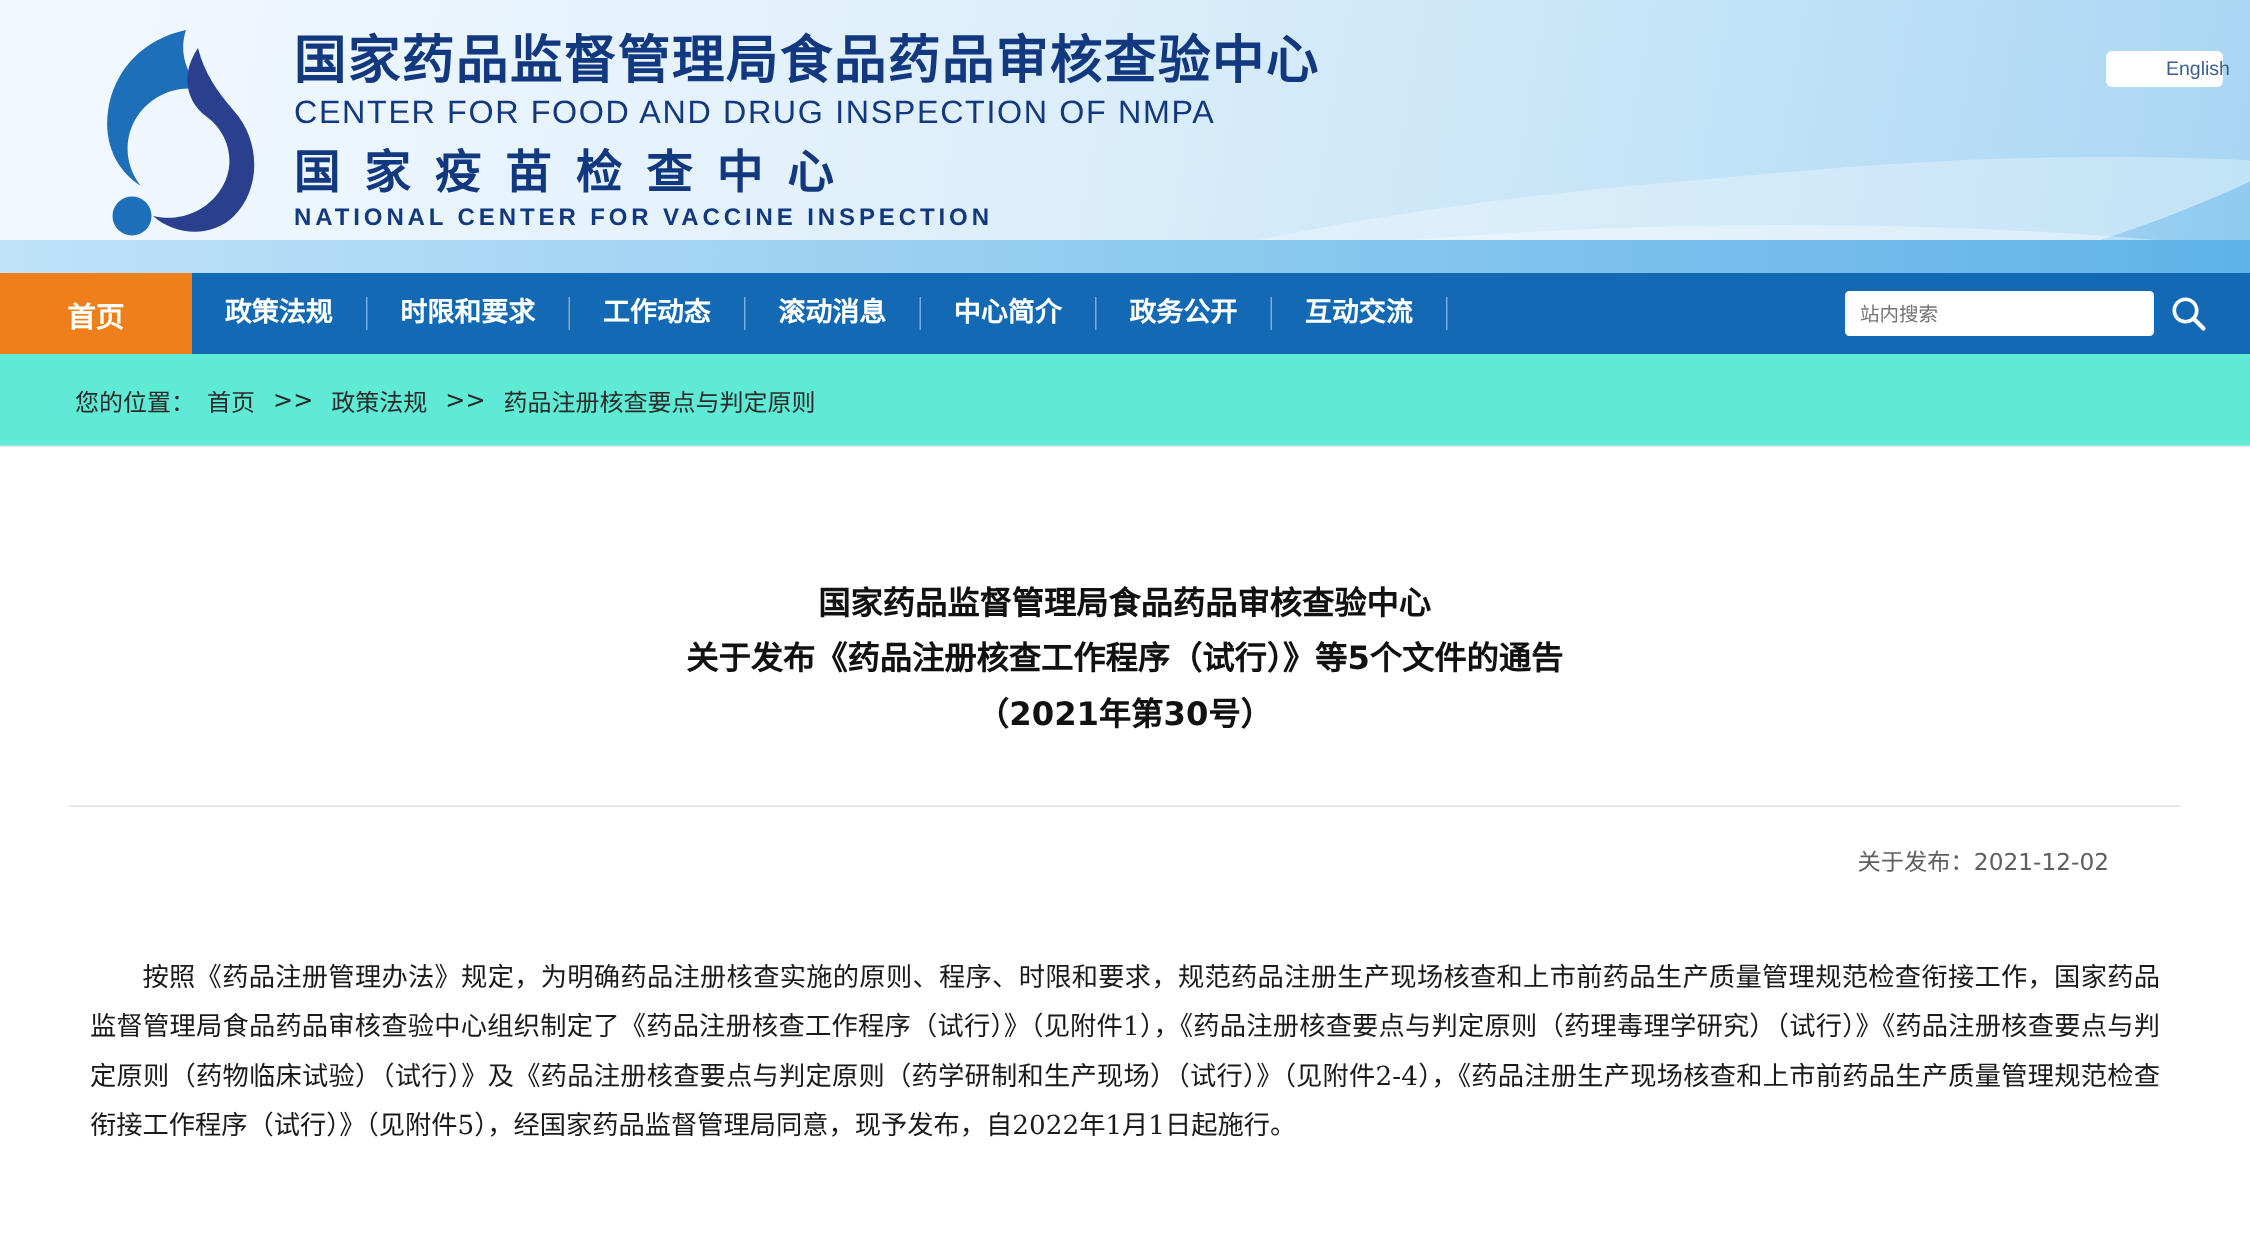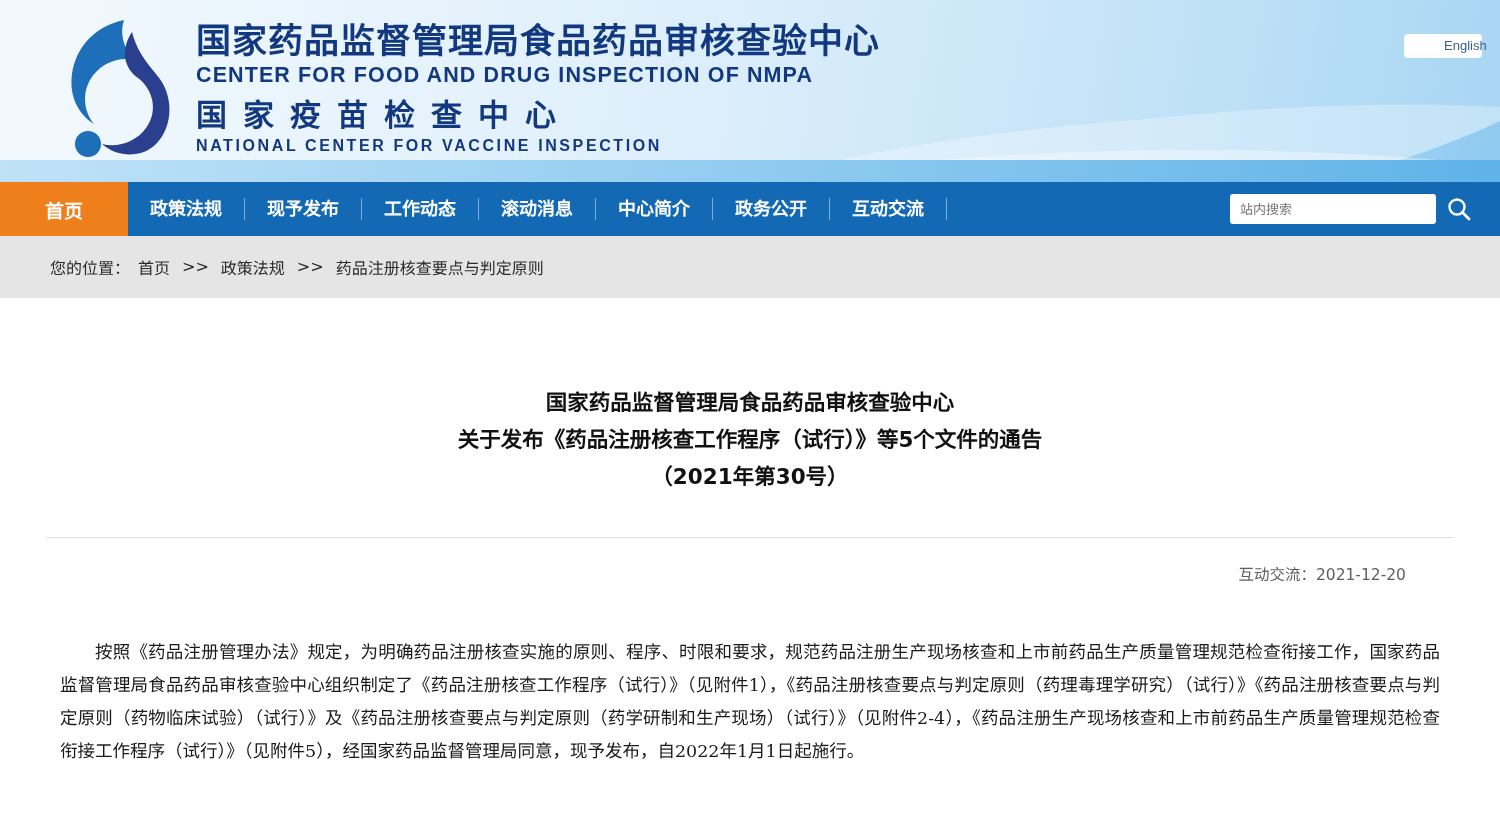--- a/index.html
+++ b/index.html
@@ -65,21 +65,21 @@
     font-family: "DejaVu Sans", sans-serif;
     font-size: 35px;
     font-weight: bold;
     color: #12387f;
     letter-spacing: 1px;
     line-height: 42px;
     white-space: nowrap;
   }
   .en-title-1 {
     font-size: 21.5px;
-    font-weight: bold;
+    font-weight: normal;
     color: #12387f;
     letter-spacing: 1.1px;
     line-height: 26px;
     white-space: nowrap;
   }
   .cn-title-2 {
     margin-top: 8px;
     font-family: "DejaVu Sans", sans-serif;
     font-size: 31px;
     font-weight: bold;
@@ -175,21 +175,21 @@
     display: flex;
     align-items: center;
     justify-content: center;
     cursor: pointer;
   }
 
   
   .breadcrumb-bar {
     width: 1500px;
     height: 62px;
-    background: #e5e5e5;
+    background: #5eead4;
     border-bottom: 1px solid #dfe8f2;
     display: flex;
     align-items: center;
     padding-left: 50px;
     font-size: 16px;
     color: #2a2a2a;
     font-family: "DejaVu Sans", sans-serif;
   }
   .breadcrumb-bar .bc-label { margin-right: 4px; }
   .breadcrumb-bar .bc-link { color: #2a2a2a; cursor: pointer; margin: 0 4px; }
@@ -258,21 +258,21 @@
   </div>
 
   <div class="english-btn">English</div>
 </div>
 
 <div class="navbar">
   <div class="nav-home">首页</div>
   <div class="nav-items">
     <div class="nav-item">政策法规</div>
     <div class="nav-sep"></div>
-    <div class="nav-item">现予发布</div>
+    <div class="nav-item">时限和要求</div>
     <div class="nav-sep"></div>
     <div class="nav-item">工作动态</div>
     <div class="nav-sep"></div>
     <div class="nav-item">滚动消息</div>
     <div class="nav-sep"></div>
     <div class="nav-item">中心简介</div>
     <div class="nav-sep"></div>
     <div class="nav-item">政务公开</div>
     <div class="nav-sep"></div>
     <div class="nav-item">互动交流</div>
@@ -302,17 +302,17 @@
 <div class="article">
   <div class="art-title">
     <div>国家药品监督管理局食品药品审核查验中心</div>
     <div>关于发布《药品注册核查工作程序（试行）》等5个文件的通告</div>
     <div>（2021年第30号）</div>
   </div>
 
   <hr class="art-rule">
 
   <div class="art-meta">
-    <span>互动交流：</span><span>2021-12-20</span>
+    <span>关于发布：</span><span>2021-12-02</span>
   </div>
 
   <div class="art-body">按照《药品注册管理办法》规定，为明确药品注册核查实施的原则、程序、时限和要求，规范药品注册生产现场核查和上市前药品生产质量管理规范检查衔接工作，国家药品监督管理局食品药品审核查验中心组织制定了《药品注册核查工作程序（试行）》（见附件1），《药品注册核查要点与判定原则（药理毒理学研究）（试行）》《药品注册核查要点与判定原则（药物临床试验）（试行）》及《药品注册核查要点与判定原则（药学研制和生产现场）（试行）》（见附件2-4），《药品注册生产现场核查和上市前药品生产质量管理规范检查衔接工作程序（试行）》（见附件5），经国家药品监督管理局同意，现予发布，自2022年1月1日起施行。</div>
 </div>
 
 </body></html>

